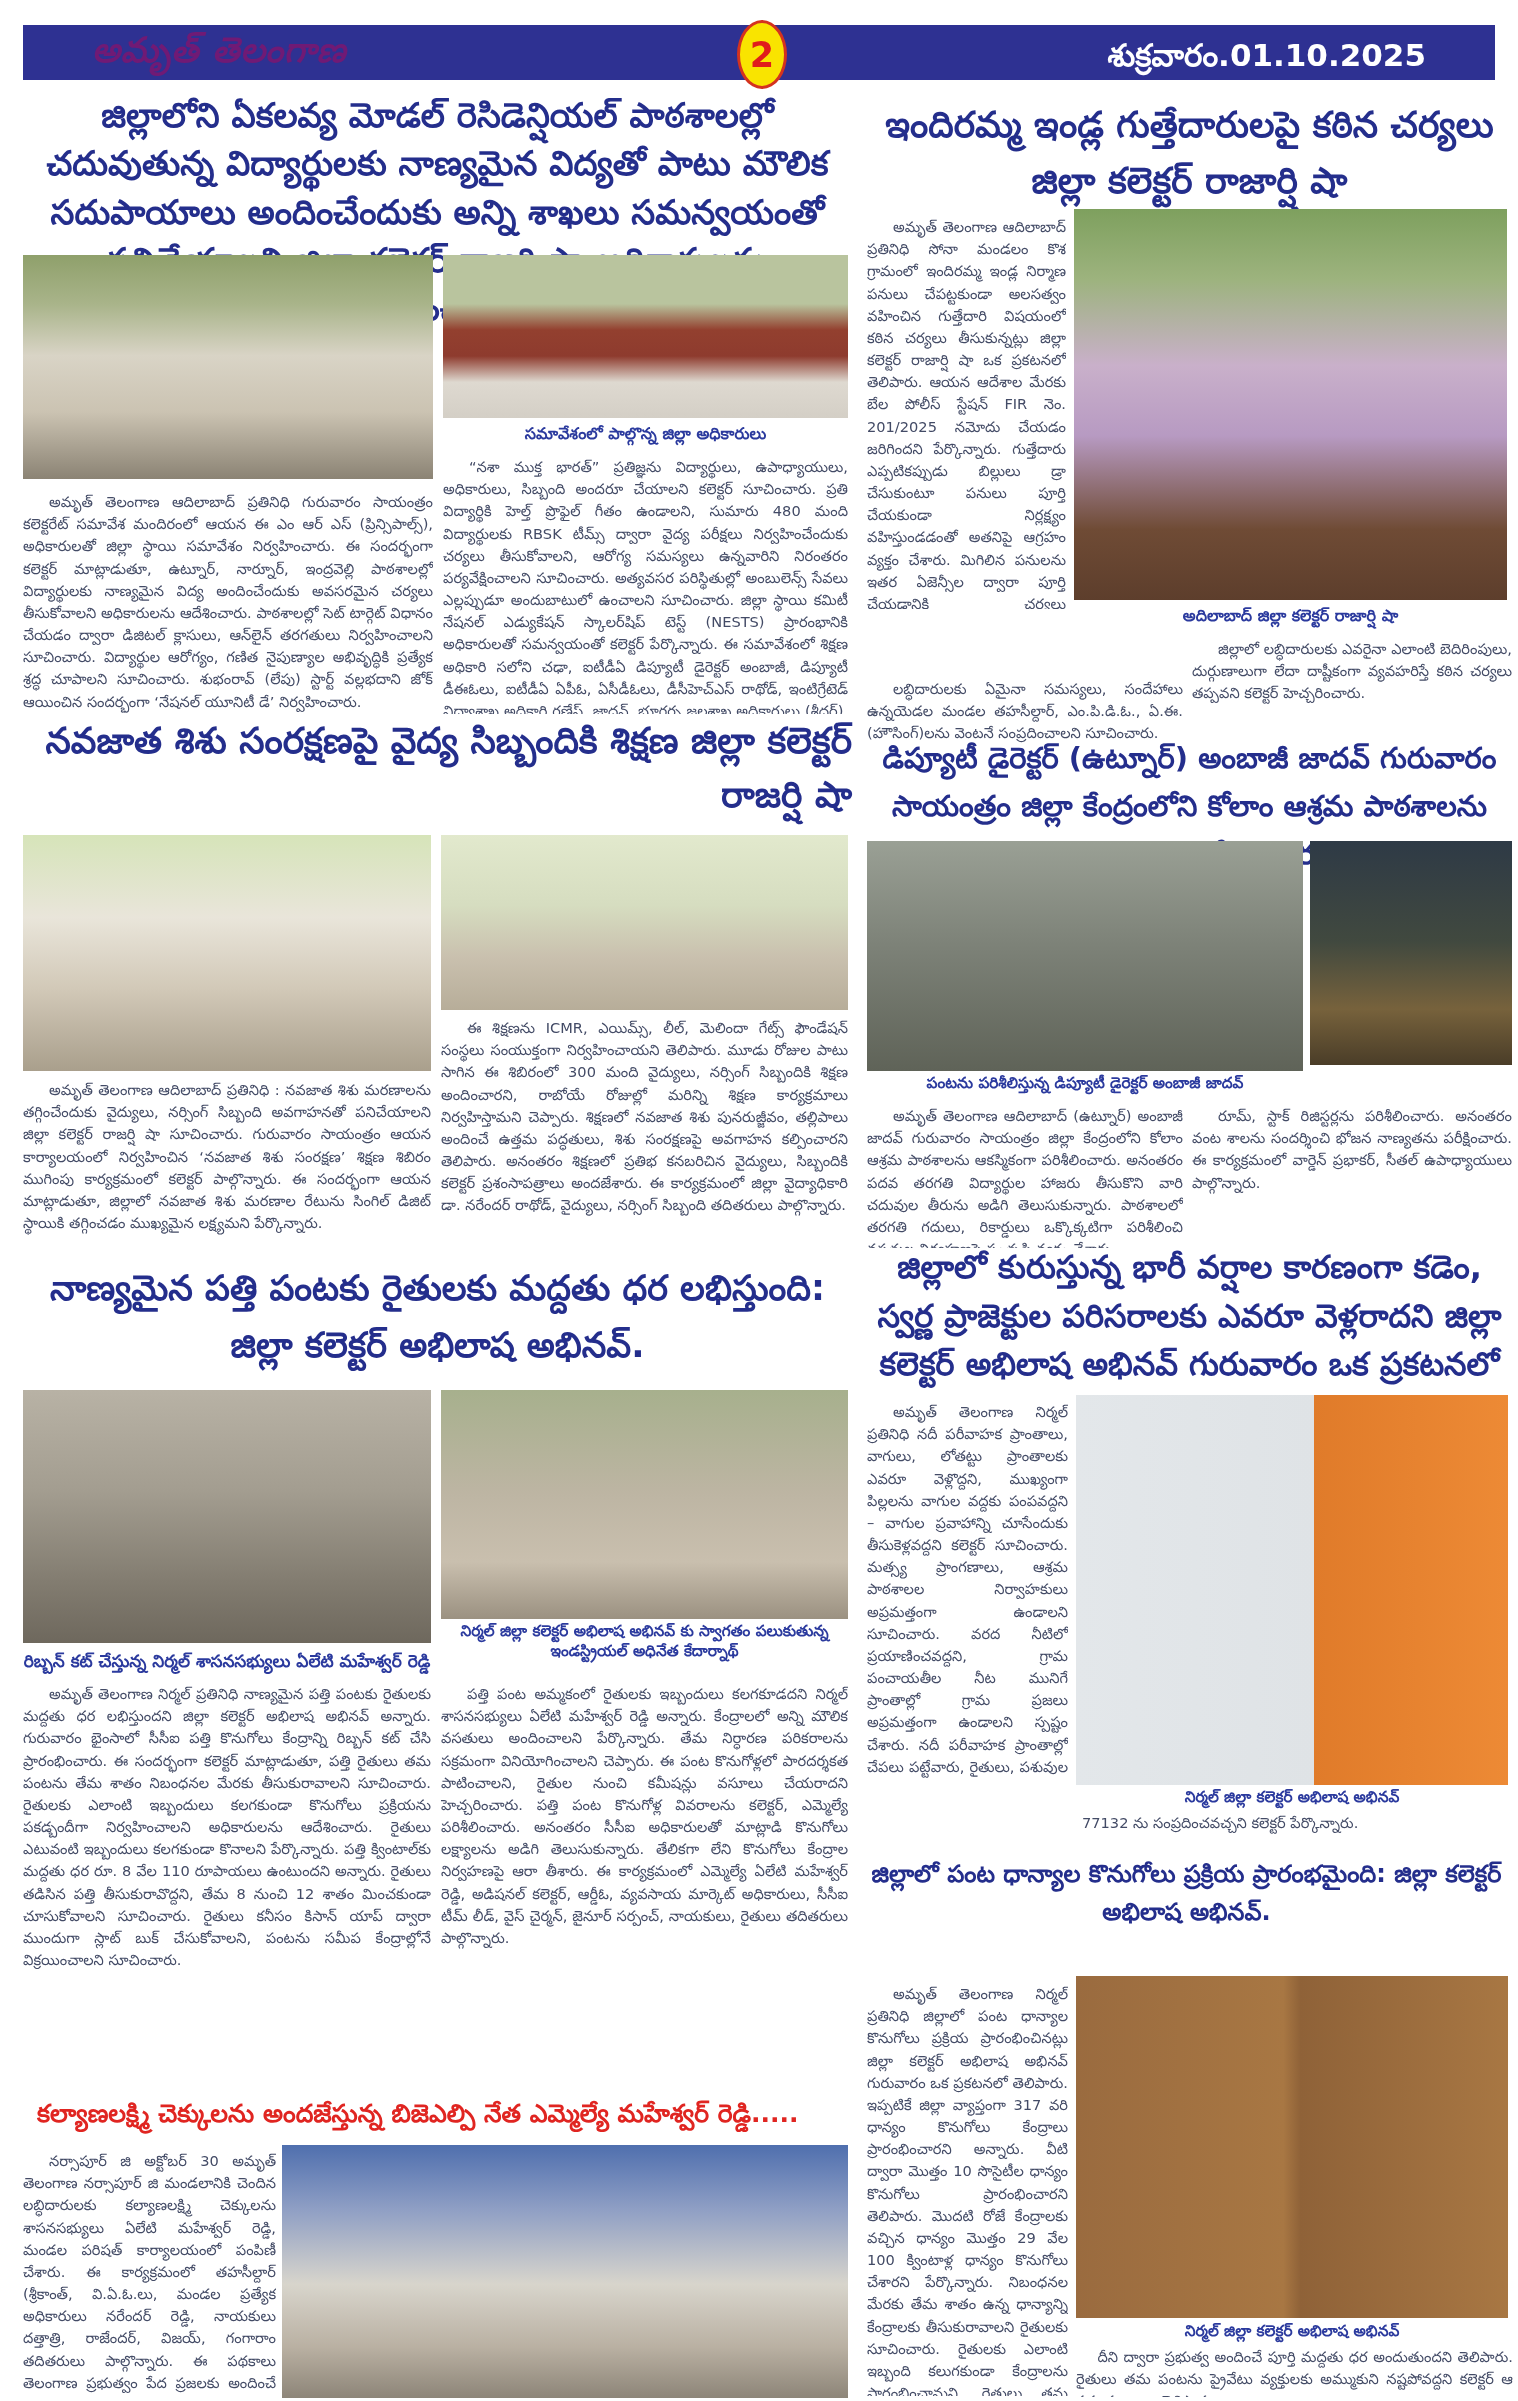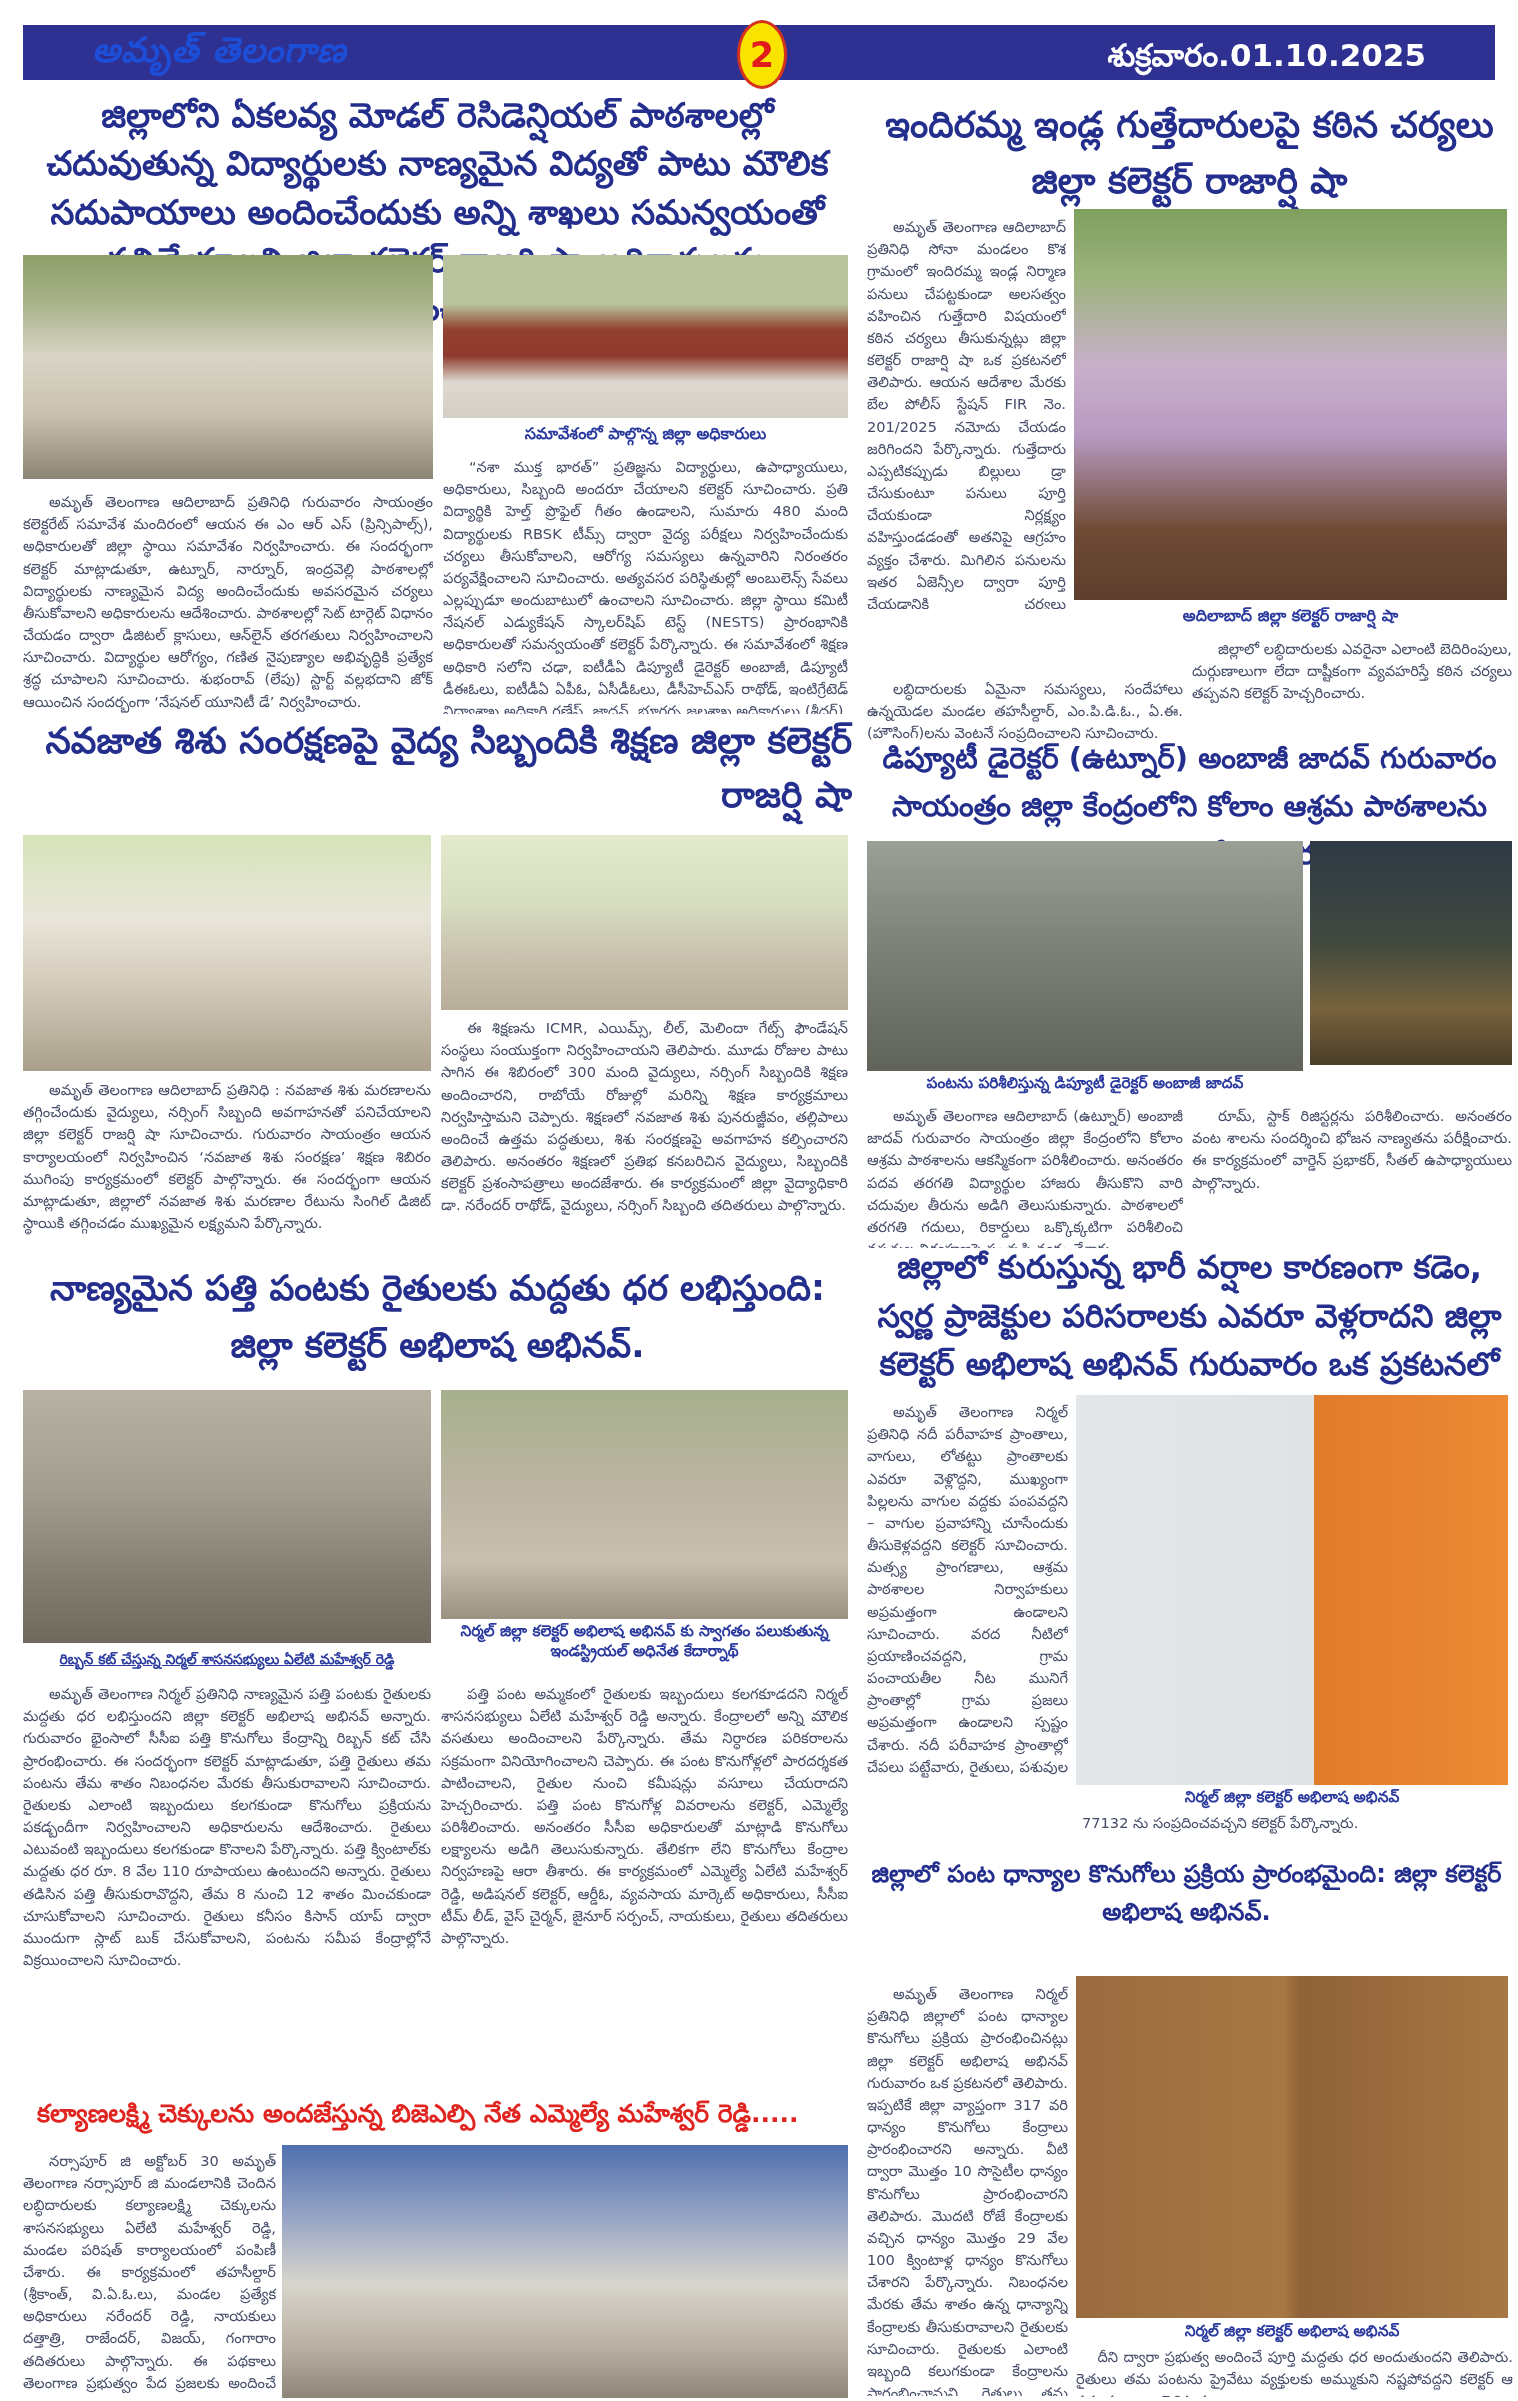--- a/index.html
+++ b/index.html
@@ -5,21 +5,21 @@
   html,body{margin:0;padding:0;}
   body{
     width:1518px;height:2401px;position:relative;background:#ffffff;
     font-family:"DejaVu Sans","Liberation Sans",sans-serif;
     -webkit-font-smoothing:antialiased;
   }
   .abs{position:absolute;}
   
   .topbar{left:23px;top:25px;width:1472px;height:55px;background:#2e3192;}
   .masthead{left:92px;top:31px;height:46px;display:flex;align-items:center;
-    color:#1d4ed8;font-size:35px;font-weight:bold;font-style:italic;letter-spacing:0.8px;}
+    color:#701a75;font-size:35px;font-weight:bold;font-style:italic;letter-spacing:0.8px;}
   .pagedate{top:37px;right:92px;color:#ffffff;font-size:31px;font-weight:bold;}
   .badge{left:737px;top:20px;width:44px;height:63px;background:#f9e400;border:3.1px solid #d4321f;
     border-radius:50%;display:flex;align-items:center;justify-content:center;
     color:#e01c1c;font-size:35px;font-weight:bold;z-index:3;}
   
   .headline{color:#242e8c;font-weight:bold;text-align:center;}
   .hl-a{left:23px;top:91px;width:829px;font-size:34px;line-height:1.42;}
   .hl-b{left:867px;top:97px;width:645px;font-size:36px;line-height:1.55;}
   .hl-c{left:23px;top:714px;width:829px;font-size:36px;line-height:1.5;text-align:right;}
   .hl-d{left:867px;top:735px;width:645px;font-size:29px;line-height:1.65;}
@@ -96,21 +96,21 @@
     <p>అమృత్ తెలంగాణ ఆదిలాబాద్ (ఉట్నూర్) అంబాజీ జాదవ్ గురువారం సాయంత్రం జిల్లా కేంద్రంలోని కోలాం ఆశ్రమ పాఠశాలను ఆకస్మికంగా పరిశీలించారు. అనంతరం పదవ తరగతి విద్యార్థుల హాజరు తీసుకొని వారి చదువుల తీరును అడిగి తెలుసుకున్నారు. పాఠశాలలో తరగతి గదులు, రికార్డులు ఒక్కొక్కటిగా పరిశీలించి వసతుల నిర్వహణపై సంతృప్తి వ్యక్తం చేశారు.</p>
   </div>
 <div class="abs body-col" style="left:1192px;top:1105px;width:320px;height:143px;">
     <p>రూమ్, స్టాక్ రిజిస్టర్లను పరిశీలించారు. అనంతరం వంట శాలను సందర్శించి భోజన నాణ్యతను పరీక్షించారు. ఈ కార్యక్రమంలో వార్డెన్ ప్రభాకర్, సీతల్ ఉపాధ్యాయులు పాల్గొన్నారు.</p>
   </div>
 
 <div class="abs headline hl-e">నాణ్యమైన పత్తి పంటకు రైతులకు మద్దతు ధర లభిస్తుంది:  జిల్లా కలెక్టర్ అభిలాష అభినవ్.</div>
 <div class="abs photo ph-e1" style="left:23px;top:1390px;width:408px;height:253px;"></div>
 <div class="abs photo ph-e2" style="left:441px;top:1390px;width:407px;height:229px;"></div>
 <div class="abs caption" style="left:441px;top:1622px;width:407px;font-size:15.3px;">నిర్మల్ జిల్లా కలెక్టర్ అభిలాష అభినవ్ కు స్వాగతం పలుకుతున్న ఇండస్ట్రియల్ అధినేత కేదార్నాథ్</div>
-<div class="abs caption" style="left:23px;top:1650px;width:408px;font-size:14px;text-decoration:underline;">రిబ్బన్ కట్ చేస్తున్న నిర్మల్ శాసనసభ్యులు ఏలేటి మహేశ్వర్ రెడ్డి</div>
+<div class="abs caption" style="left:23px;top:1650px;width:408px;font-size:17px;">రిబ్బన్ కట్ చేస్తున్న నిర్మల్ శాసనసభ్యులు ఏలేటి మహేశ్వర్ రెడ్డి</div>
 <div class="abs body-col" style="left:23px;top:1683px;width:408px;height:411px;">
     <p>అమృత్ తెలంగాణ నిర్మల్ ప్రతినిధి నాణ్యమైన పత్తి పంటకు రైతులకు మద్దతు ధర లభిస్తుందని జిల్లా కలెక్టర్ అభిలాష అభినవ్ అన్నారు. గురువారం భైంసాలో సీసీఐ పత్తి కొనుగోలు కేంద్రాన్ని రిబ్బన్ కట్ చేసి ప్రారంభించారు. ఈ సందర్భంగా కలెక్టర్ మాట్లాడుతూ, పత్తి రైతులు తమ పంటను తేమ శాతం నిబంధనల మేరకు తీసుకురావాలని సూచించారు. రైతులకు ఎలాంటి ఇబ్బందులు కలగకుండా కొనుగోలు ప్రక్రియను పకడ్బందీగా నిర్వహించాలని అధికారులను ఆదేశించారు. రైతులు ఎటువంటి ఇబ్బందులు కలగకుండా కొనాలని పేర్కొన్నారు. పత్తి క్వింటాల్‌కు మద్దతు ధర రూ. 8 వేల 110 రూపాయలు ఉంటుందని అన్నారు. రైతులు తడిసిన పత్తి తీసుకురావొద్దని, తేమ 8 నుంచి 12 శాతం మించకుండా చూసుకోవాలని సూచించారు. రైతులు కనీసం కిసాన్ యాప్ ద్వారా ముందుగా స్లాట్ బుక్ చేసుకోవాలని, పంటను సమీప కేంద్రాల్లోనే విక్రయించాలని సూచించారు.</p>
   </div>
 <div class="abs body-col" style="left:441px;top:1683px;width:407px;height:411px;">
     <p>పత్తి పంట అమ్మకంలో రైతులకు ఇబ్బందులు కలగకూడదని నిర్మల్ శాసనసభ్యులు ఏలేటి మహేశ్వర్ రెడ్డి అన్నారు. కేంద్రాలలో అన్ని మౌలిక వసతులు అందించాలని పేర్కొన్నారు. తేమ నిర్ధారణ పరికరాలను సక్రమంగా వినియోగించాలని చెప్పారు. ఈ పంట కొనుగోళ్లలో పారదర్శకత పాటించాలని, రైతుల నుంచి కమీషన్లు వసూలు చేయరాదని హెచ్చరించారు. పత్తి పంట కొనుగోళ్ల వివరాలను కలెక్టర్, ఎమ్మెల్యే పరిశీలించారు. అనంతరం సీసీఐ అధికారులతో మాట్లాడి కొనుగోలు లక్ష్యాలను అడిగి తెలుసుకున్నారు. తేలికగా లేని కొనుగోలు కేంద్రాల నిర్వహణపై ఆరా తీశారు. ఈ కార్యక్రమంలో ఎమ్మెల్యే ఏలేటి మహేశ్వర్ రెడ్డి, అడిషనల్ కలెక్టర్, ఆర్డీఓ, వ్యవసాయ మార్కెట్ అధికారులు, సీసీఐ టీమ్ లీడ్, వైస్ చైర్మన్, జైనూర్ సర్పంచ్, నాయకులు, రైతులు తదితరులు పాల్గొన్నారు.</p>
   </div>
 
 <div class="abs headline hl-f">జిల్లాలో కురుస్తున్న భారీ వర్షాల కారణంగా కడెం, స్వర్ణ ప్రాజెక్టుల పరిసరాలకు ఎవరూ వెళ్లరాదని జిల్లా కలెక్టర్ అభిలాష అభినవ్ గురువారం ఒక ప్రకటనలో తెలిపారు.</div>
 <div class="abs body-col" style="left:867px;top:1401px;width:201px;height:382px;">
     <p>అమృత్ తెలంగాణ నిర్మల్ ప్రతినిధి నదీ పరీవాహక ప్రాంతాలు, వాగులు, లోతట్టు ప్రాంతాలకు ఎవరూ వెళ్లొద్దని, ముఖ్యంగా పిల్లలను వాగుల వద్దకు పంపవద్దని – వాగుల ప్రవాహాన్ని చూసేందుకు తీసుకెళ్లవద్దని కలెక్టర్ సూచించారు. మత్స్య ప్రాంగణాలు, ఆశ్రమ పాఠశాలల నిర్వాహకులు అప్రమత్తంగా ఉండాలని సూచించారు. వరద నీటిలో ప్రయాణించవద్దని, గ్రామ పంచాయతీల నీట మునిగే ప్రాంతాల్లో గ్రామ ప్రజలు అప్రమత్తంగా ఉండాలని స్పష్టం చేశారు. నదీ పరీవాహక ప్రాంతాల్లో చేపలు పట్టేవారు, రైతులు, పశువుల కాపరులు జాగ్రత్తగా ఉండాలని హెచ్చరించారు. జిల్లా యంత్రాంగం 24 గంటలు అప్రమత్తంగా ఉందని, ఏవైనా అత్యవసర సహాయం కోసం కంట్రోల్ రూమ్ నంబర్ 91005</p>

